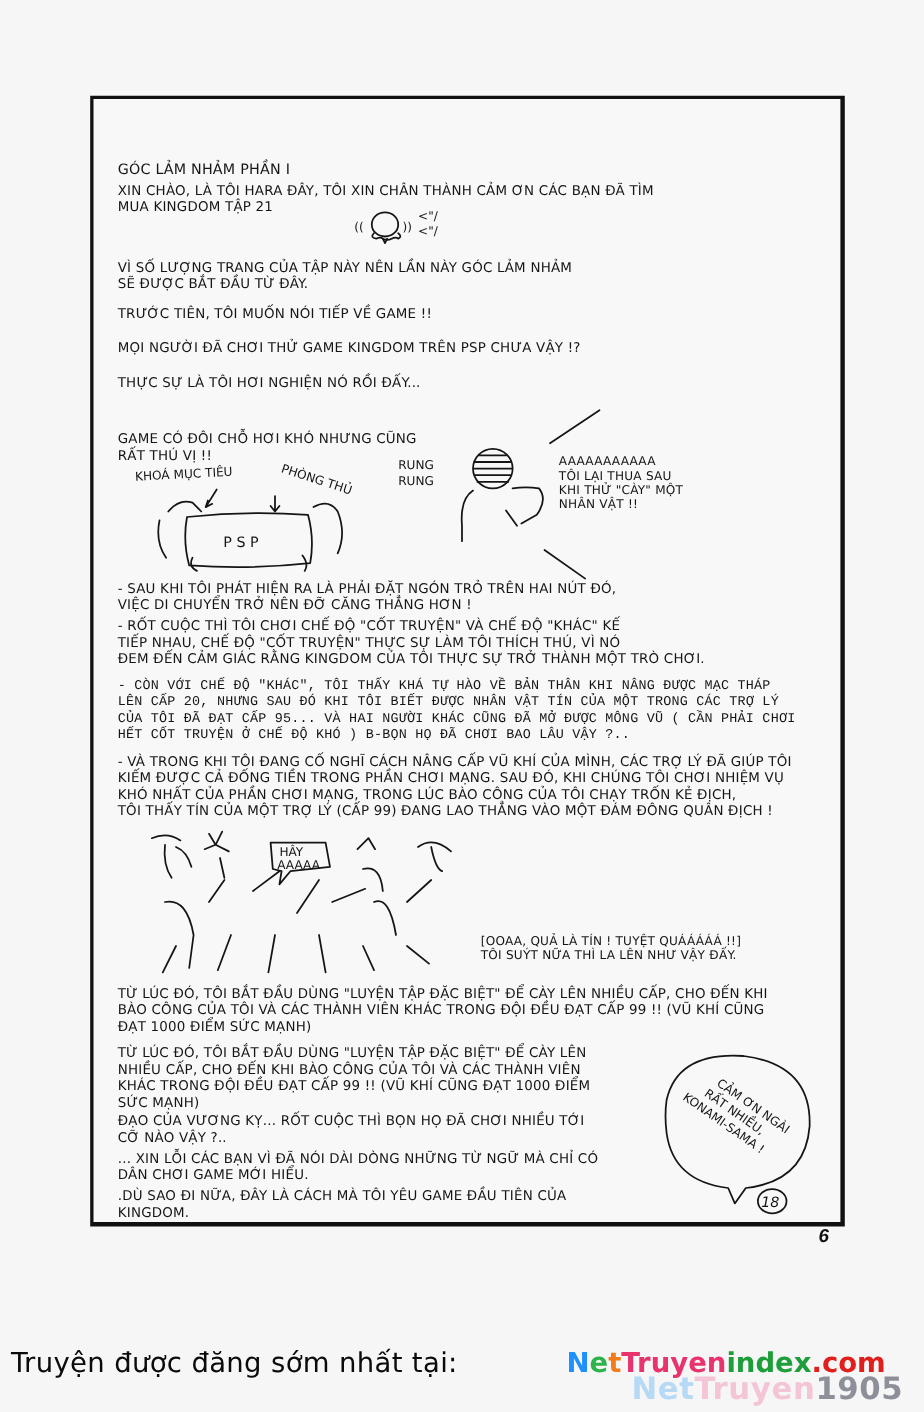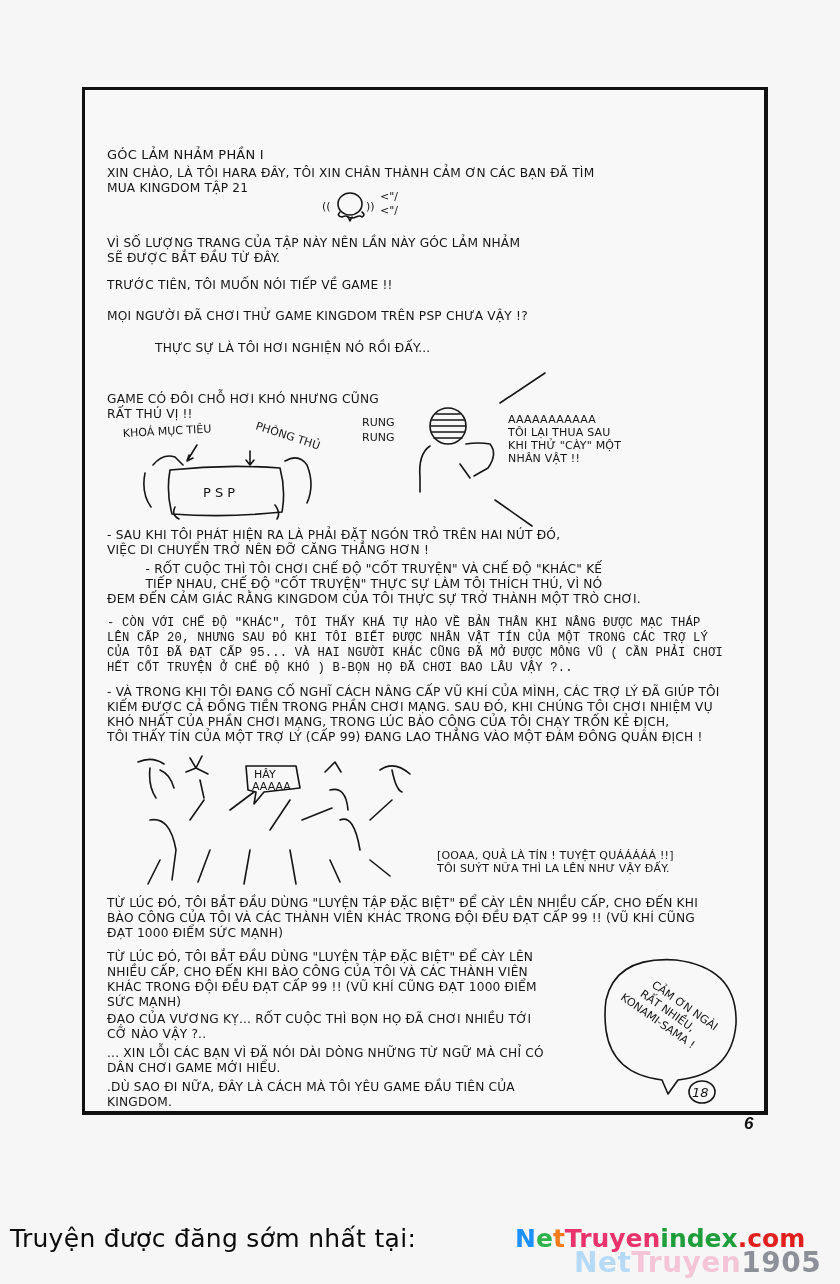--- a/index.html
+++ b/index.html
@@ -72,21 +72,21 @@
   <text class="sketch-text" x="4" y="20">((</text>
   <text class="sketch-text" x="48" y="20">))</text>
   <text class="sketch-text" x="62" y="10">&lt;"/</text>
   <text class="sketch-text" x="62" y="24">&lt;"/</text>
 </svg>
 
 <div class="hand" style="left:107px; top:236px;">VÌ SỐ LƯỢNG TRANG CỦA TẬP NÀY NÊN LẦN NÀY GÓC LẢM NHẢM
 SẼ ĐƯỢC BẮT ĐẦU TỪ ĐÂY.</div>
 <div class="hand" style="left:107px; top:278px;">TRƯỚC TIÊN, TÔI MUỐN NÓI TIẾP VỀ GAME !!</div>
 <div class="hand" style="left:107px; top:309px;">MỌI NGƯỜI ĐÃ CHƠI THỬ GAME KINGDOM TRÊN PSP CHƯA VẬY !?</div>
-<div class="hand" style="left:107px; top:341px;margin-left:48px;">THỰC SỰ LÀ TÔI HƠI NGHIỆN NÓ RỒI ĐẤY...</div>
+<div class="hand" style="left:107px; top:341px;">THỰC SỰ LÀ TÔI HƠI NGHIỆN NÓ RỒI ĐẤY...</div>
 <div class="hand" style="left:107px; top:392px;">GAME CÓ ĐÔI CHỖ HƠI KHÓ NHƯNG CŨNG
 RẤT THÚ VỊ !!</div>
 
 <svg class="sketch" style="left:115px; top:415px;" width="230" height="110">
   <text class="sketch-text" x="8" y="22" transform="rotate(-3 8 22)">KHOÁ MỤC TIÊU</text>
   <text class="sketch-text" x="140" y="14" transform="rotate(18 140 14)">PHÒNG THỦ</text>
   <path d="M82 30 l-10 16 M72 46 l2 -6 M72 46 l6 -3"></path>
   <path d="M135 36 l0 14 M135 50 l-4 -5 M135 50 l4 -5"></path>
   <path d="M55 55 q55 -6 110 -2 q6 22 2 44 q-55 6 -110 2 q-6 -22 -2 -44 z"></path>
   <path d="M38 50 q10 -12 22 -8 l8 8 M30 58 q-4 20 6 34 M60 92 q-4 8 4 12"></path>
@@ -103,21 +103,21 @@
   <text class="sketch-text" x="2" y="58">RUNG</text>
   <text class="sketch-text" x="2" y="73">RUNG</text>
 </svg>
 <div class="hand small" style="left:508px; top:413px;">AAAAAAAAAAA
 TÔI LẠI THUA SAU
 KHI THỬ "CÀY" MỘT
 NHÂN VẬT !!</div>
 
 <div class="hand" style="left:107px; top:528px;">- SAU KHI TÔI PHÁT HIỆN RA LÀ PHẢI ĐẶT NGÓN TRỎ TRÊN HAI NÚT ĐÓ,
 VIỆC DI CHUYỂN TRỞ NÊN ĐỠ CĂNG THẲNG HƠN !</div>
-<div class="hand" style="left:107px; top:562px;text-align:center;">- RỐT CUỘC THÌ TÔI CHƠI CHẾ ĐỘ "CỐT TRUYỆN" VÀ CHẾ ĐỘ "KHÁC" KẾ
+<div class="hand" style="left:107px; top:562px;">- RỐT CUỘC THÌ TÔI CHƠI CHẾ ĐỘ "CỐT TRUYỆN" VÀ CHẾ ĐỘ "KHÁC" KẾ
 TIẾP NHAU, CHẾ ĐỘ "CỐT TRUYỆN" THỰC SỰ LÀM TÔI THÍCH THÚ, VÌ NÓ
 ĐEM ĐẾN CẢM GIÁC RẰNG KINGDOM CỦA TÔI THỰC SỰ TRỞ THÀNH MỘT TRÒ CHƠI.</div>
 <div class="hand" style="left:107px; top:616px;font-family:Liberation Mono, monospace;">- CÒN VỚI CHẾ ĐỘ "KHÁC", TÔI THẤY KHÁ TỰ HÀO VỀ BẢN THÂN KHI NÂNG ĐƯỢC MẠC THÁP
 LÊN CẤP 20, NHƯNG SAU ĐÓ KHI TÔI BIẾT ĐƯỢC NHÂN VẬT TÍN CỦA MỘT TRONG CÁC TRỢ LÝ
 CỦA TÔI ĐÃ ĐẠT CẤP 95... VÀ HAI NGƯỜI KHÁC CŨNG ĐÃ MỞ ĐƯỢC MÔNG VŨ ( CẦN PHẢI CHƠI
 HẾT CỐT TRUYỆN Ở CHẾ ĐỘ KHÓ ) B-BỌN HỌ ĐÃ CHƠI BAO LÂU VẬY ?..</div>
 <div class="hand" style="left:107px; top:685px;">- VÀ TRONG KHI TÔI ĐANG CỐ NGHĨ CÁCH NÂNG CẤP VŨ KHÍ CỦA MÌNH, CÁC TRỢ LÝ ĐÃ GIÚP TÔI
 KIẾM ĐƯỢC CẢ ĐỐNG TIỀN TRONG PHẦN CHƠI MẠNG. SAU ĐÓ, KHI CHÚNG TÔI CHƠI NHIỆM VỤ
 KHÓ NHẤT CỦA PHẦN CHƠI MẠNG, TRONG LÚC BÀO CÔNG CỦA TÔI CHẠY TRỐN KẺ ĐỊCH,
 TÔI THẤY TÍN CỦA MỘT TRỢ LÝ (CẤP 99) ĐANG LAO THẲNG VÀO MỘT ĐÁM ĐÔNG QUÂN ĐỊCH !</div>

